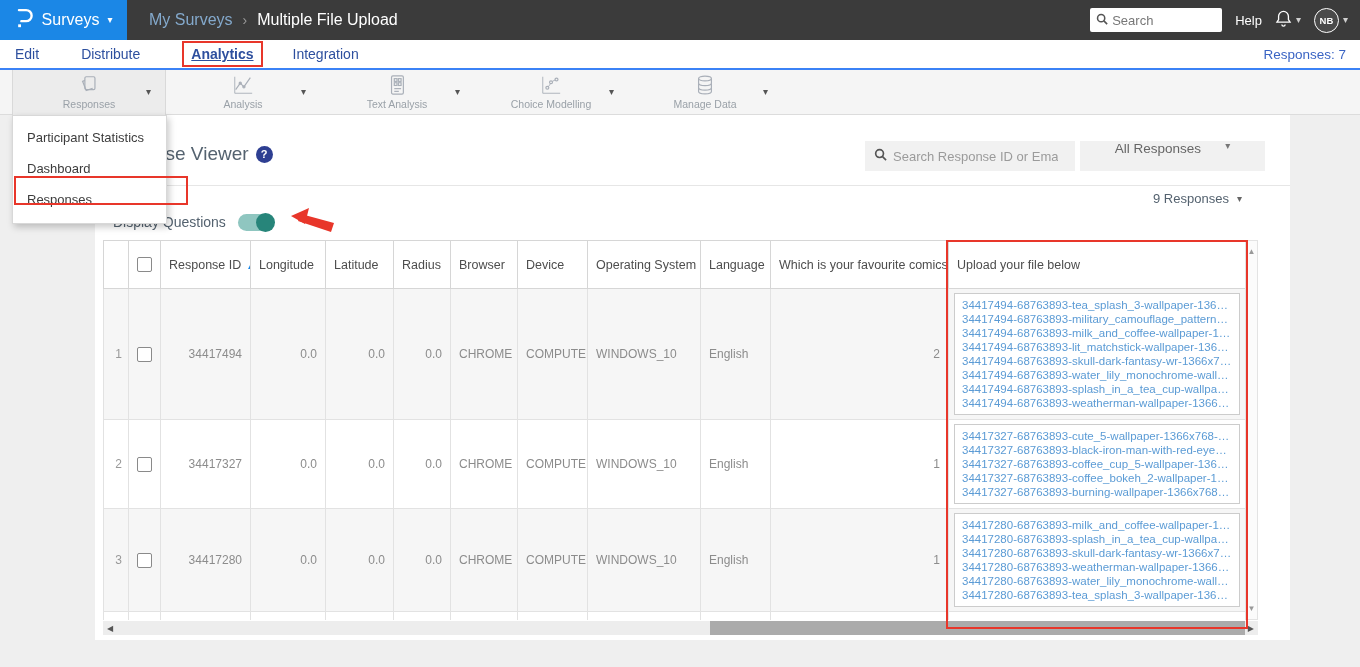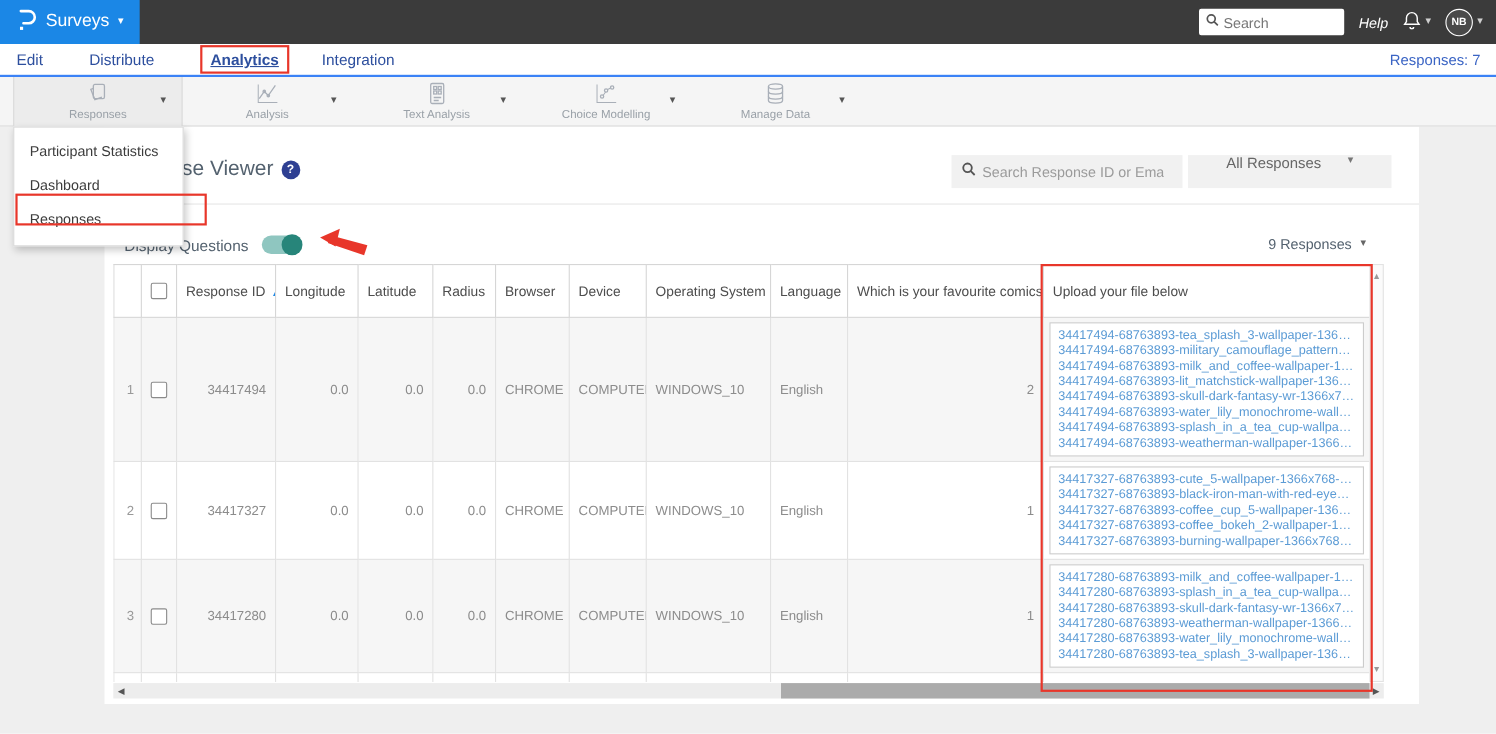--- a/index.html
+++ b/index.html
@@ -18,21 +18,21 @@
   .brand .caret { color:#fff; }
   .breadcrumb { margin-left:22px; font-size:16px; color:#fff; display:flex; align-items:center; gap:10px; }
   .bc-parent { color:#84a9cc; cursor:pointer; }
   .bc-sep { color:#9a9a9a; font-size:14px; }
   .nav-right { margin-left:auto; margin-right:12px; display:flex; align-items:center; gap:13px; }
   .nav-search { width:132px; height:24px; background:#fff; border-radius:2px;
     display:flex; align-items:center; padding:0 6px; gap:4px; }
   .nav-search input { border:0; outline:0; width:110px; font-size:13px; color:#333;
     font-family:"Liberation Sans",sans-serif; background:transparent; }
   .nav-search input::placeholder { color:#777; }
-  .nav-help { color:#fff; font-size:13px; cursor:pointer;font-style:italic; }
+  .nav-help { color:#fff; font-size:13px; cursor:pointer; }
   .bell-wrap, .avatar-wrap { display:flex; align-items:center; gap:4px; cursor:pointer; }
   .bell-wrap .caret, .avatar-wrap .caret { color:#cfcfcf; }
   .avatar { width:25px; height:25px; border-radius:50%; border:1.5px solid #fff;
     background:#4a4a4a; color:#fff; font-size:9.5px; font-weight:bold;
     display:flex; align-items:center; justify-content:center; }
   
   .tabbar { position:absolute; left:0; top:40px; width:1360px; height:30px; background:#fff;
     border-bottom:2px solid #3b82f6; display:flex; align-items:center; padding-left:15px; z-index:20; }
   .tab { font-size:14px; color:#2d4f9e; margin-right:42px; cursor:pointer; white-space:nowrap; }
   .tab.active-box { border:2px solid #e8362a; padding:3px 7px; margin-right:30px;font-weight:bold; }
@@ -67,21 +67,21 @@
   .resp-search input::placeholder { color:#9b9b9b; }
   .resp-filter { position:absolute; left:985px; top:26px; width:185px; height:30px; background:#f1f1f1;
     display:flex; align-items:flex-start; justify-content:center; gap:24px; font-size:13.5px; color:#666; cursor:pointer; }
   .resp-filter .caret { color:#777; }
   .head-divider { position:absolute; left:0; top:70px; width:1195px; border-top:1px solid #e6e6e6; }
   .dq-row { position:absolute; left:18px; top:92px; display:flex; align-items:center; gap:12px; }
   .dq-label { font-size:14px; color:#54626f; }
   .toggle { width:36px; height:17px; border-radius:9px; background:#8fc6c0; position:relative; cursor:pointer; }
   .toggle .knob { position:absolute; right:-1px; top:-1px; width:19px; height:19px; border-radius:50%; background:#27857a; }
   .arrow-note { margin-left:4px; }
-  .resp-count { position:absolute; left:1058px; top:99px; font-size:13px; color:#54626f;
+  .resp-count { position:absolute; left:1058px; top:76px; font-size:13px; color:#54626f;
     display:flex; align-items:center; gap:8px; cursor:pointer; }
   .resp-count .caret { color:#666; }
   
   .table-region { position:absolute; left:8px; top:125px; width:1155px; height:394px; }
   .table-clip { position:absolute; left:0; top:0; width:1142px; height:380px; overflow:hidden; }
   table { border-collapse:collapse; table-layout:fixed; width:1142px; background:#fff; }
   th { height:48px; border:1px solid #d6d6d6; font-weight:normal; font-size:12.5px; color:#4d4d4d;
     text-align:left; padding:0 8px; background:#fff; white-space:nowrap; overflow:hidden; }
   td { border:1px solid #e2e2e2; font-size:12px; color:#8c8c8c; padding:0 8px;
     white-space:nowrap; overflow:hidden; vertical-align:middle; }
@@ -112,20 +112,25 @@
   <div class="brand">
     <span>
       <svg width="19" height="22" viewBox="0 0 24 26" fill="none" stroke="#fff" stroke-width="3" stroke-linecap="round">
         <path d="M5 3 h9 a7 7 0 0 1 0 14 h-6"></path>
           <rect x="4" y="21" width="3.6" height="3.6" fill="#fff" stroke="none"></rect>
       </svg>
     </span>
     <span class="label">Surveys</span>
     <span class="caret">▾</span>
   </div>
+  <nav class="breadcrumb">
+    <span class="bc-parent">My Surveys</span>
+    <span class="bc-sep">›</span>
+    <span class="bc-current">Multiple File Upload</span>
+  </nav>
   <div class="nav-right">
     <div class="nav-search">
       <span>
         <svg width="12" height="12" viewBox="0 0 14 14" fill="none" stroke="#555" stroke-width="1.8">
           <circle cx="6" cy="6" r="4.2"></circle>
             <line x1="9.2" y1="9.2" x2="13" y2="13"></line>
         </svg>
       </span>
       <input placeholder="Search" style="">
     </div>

